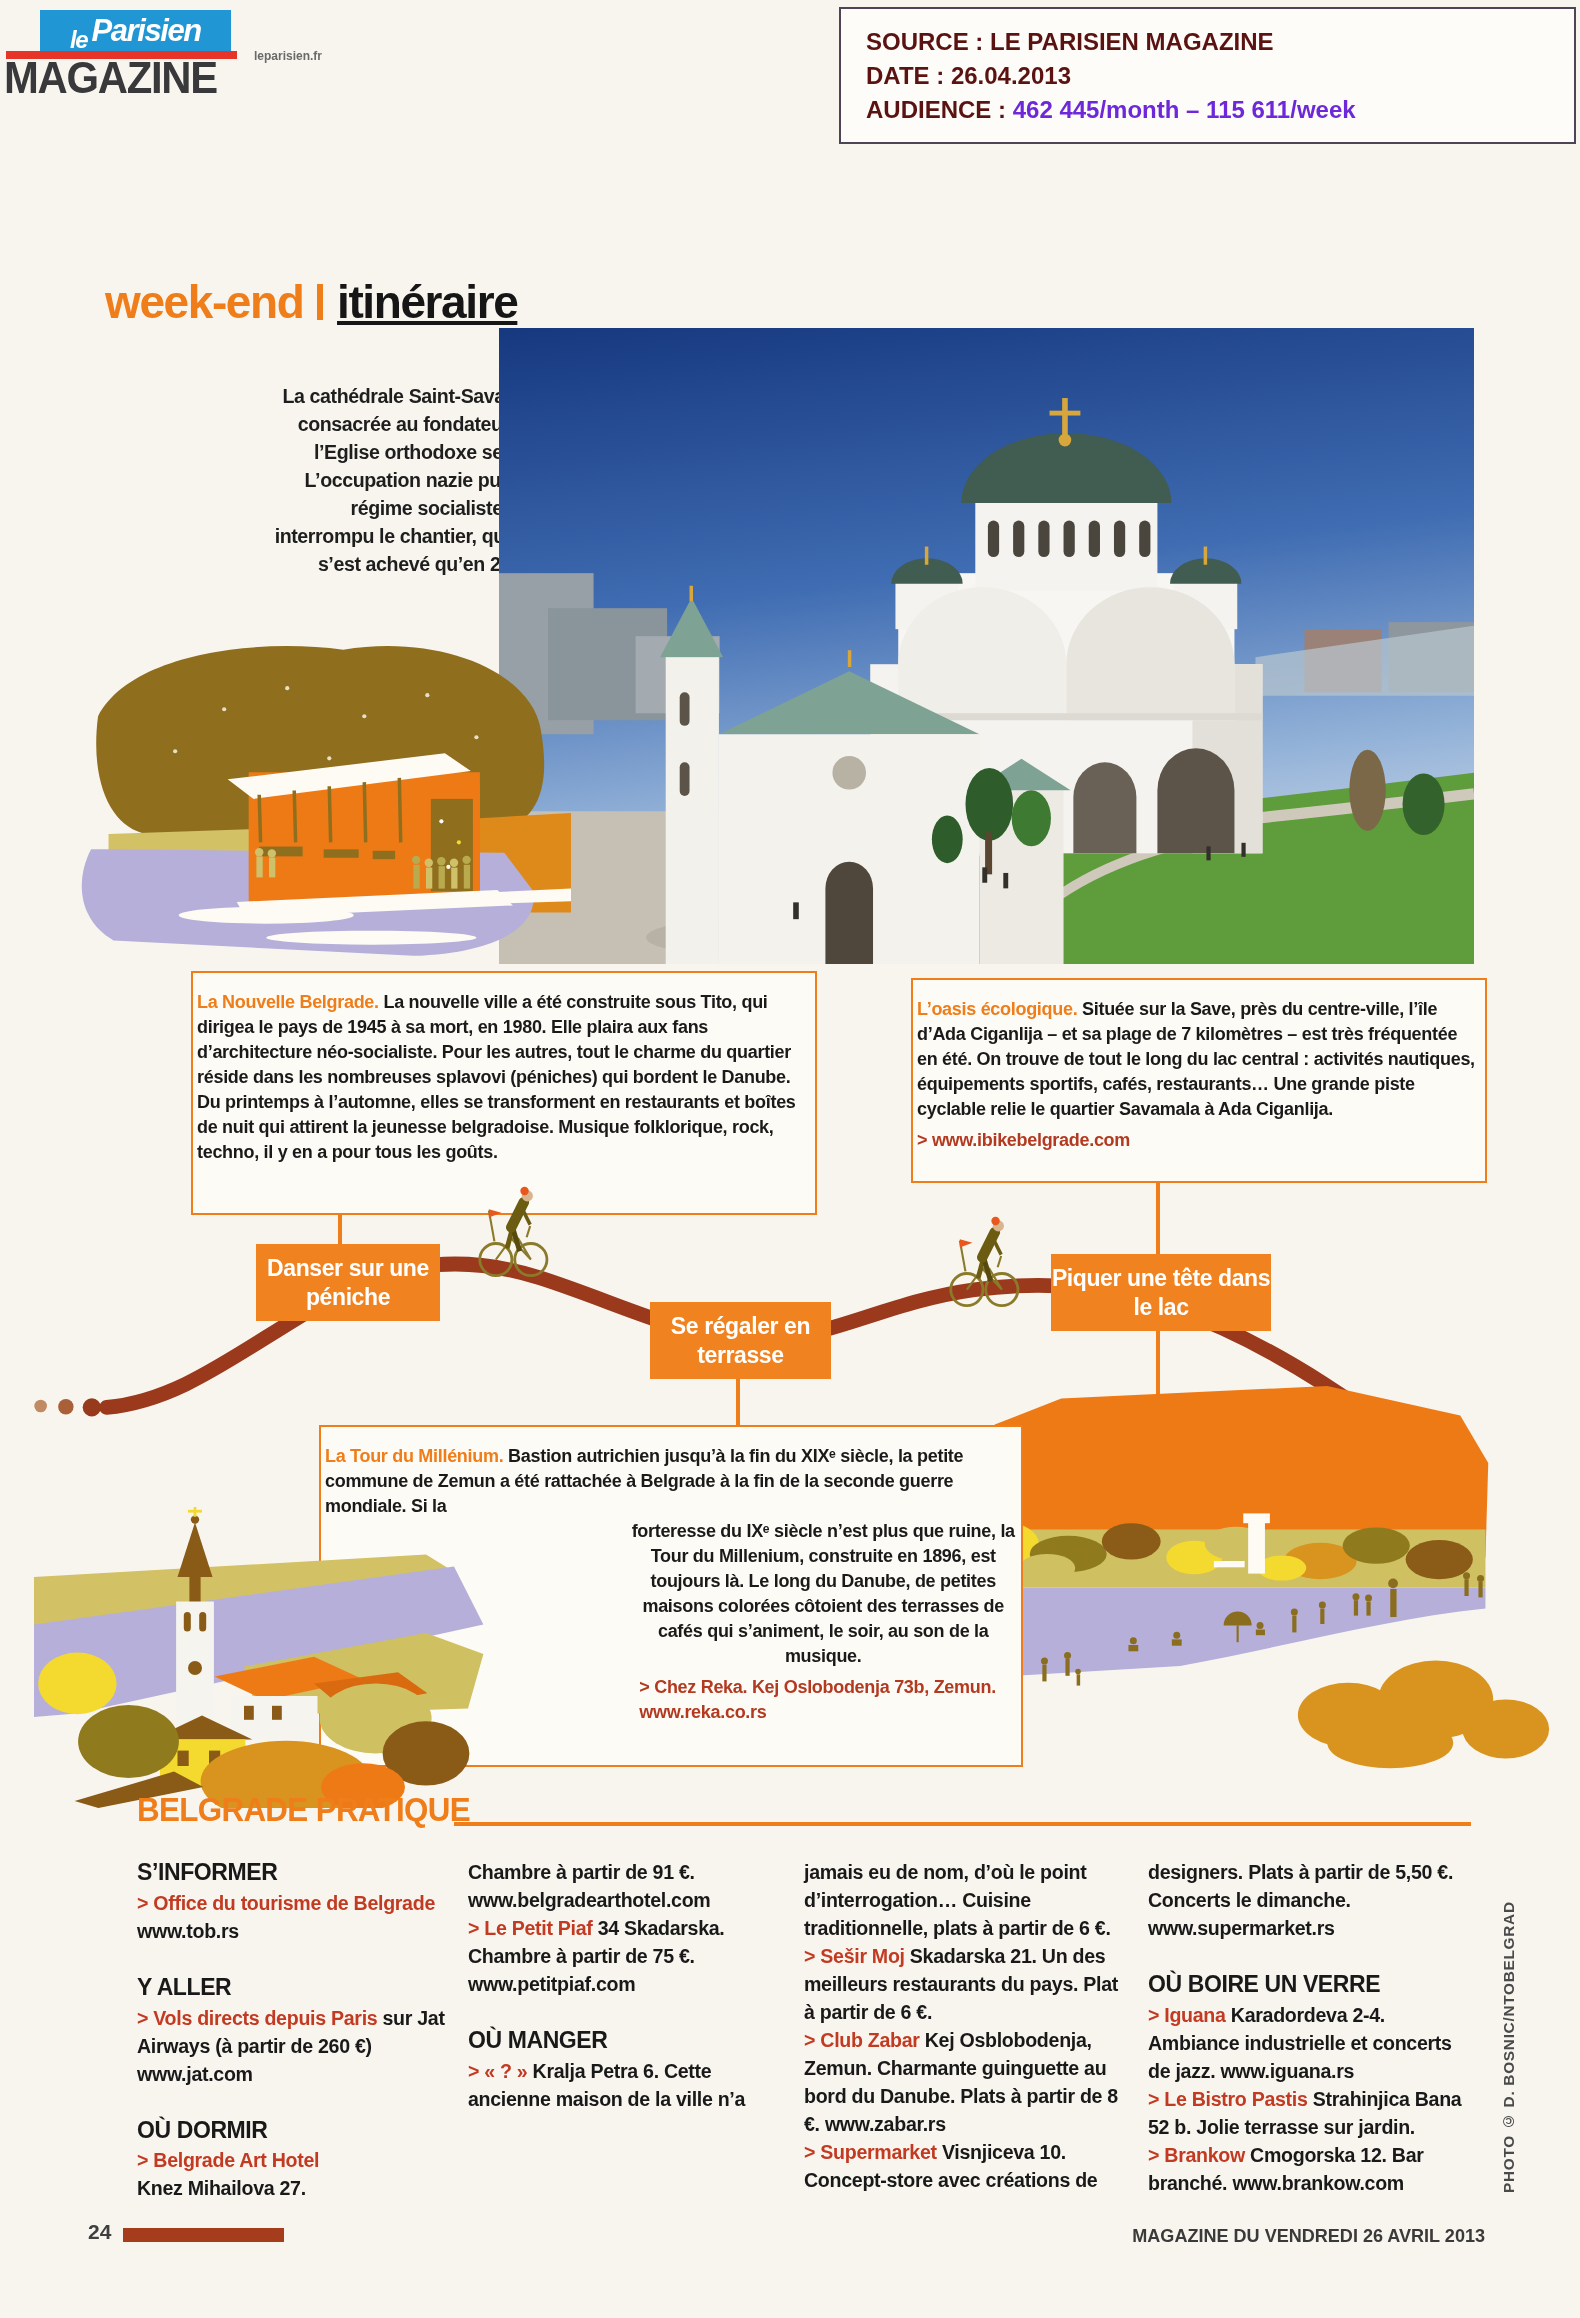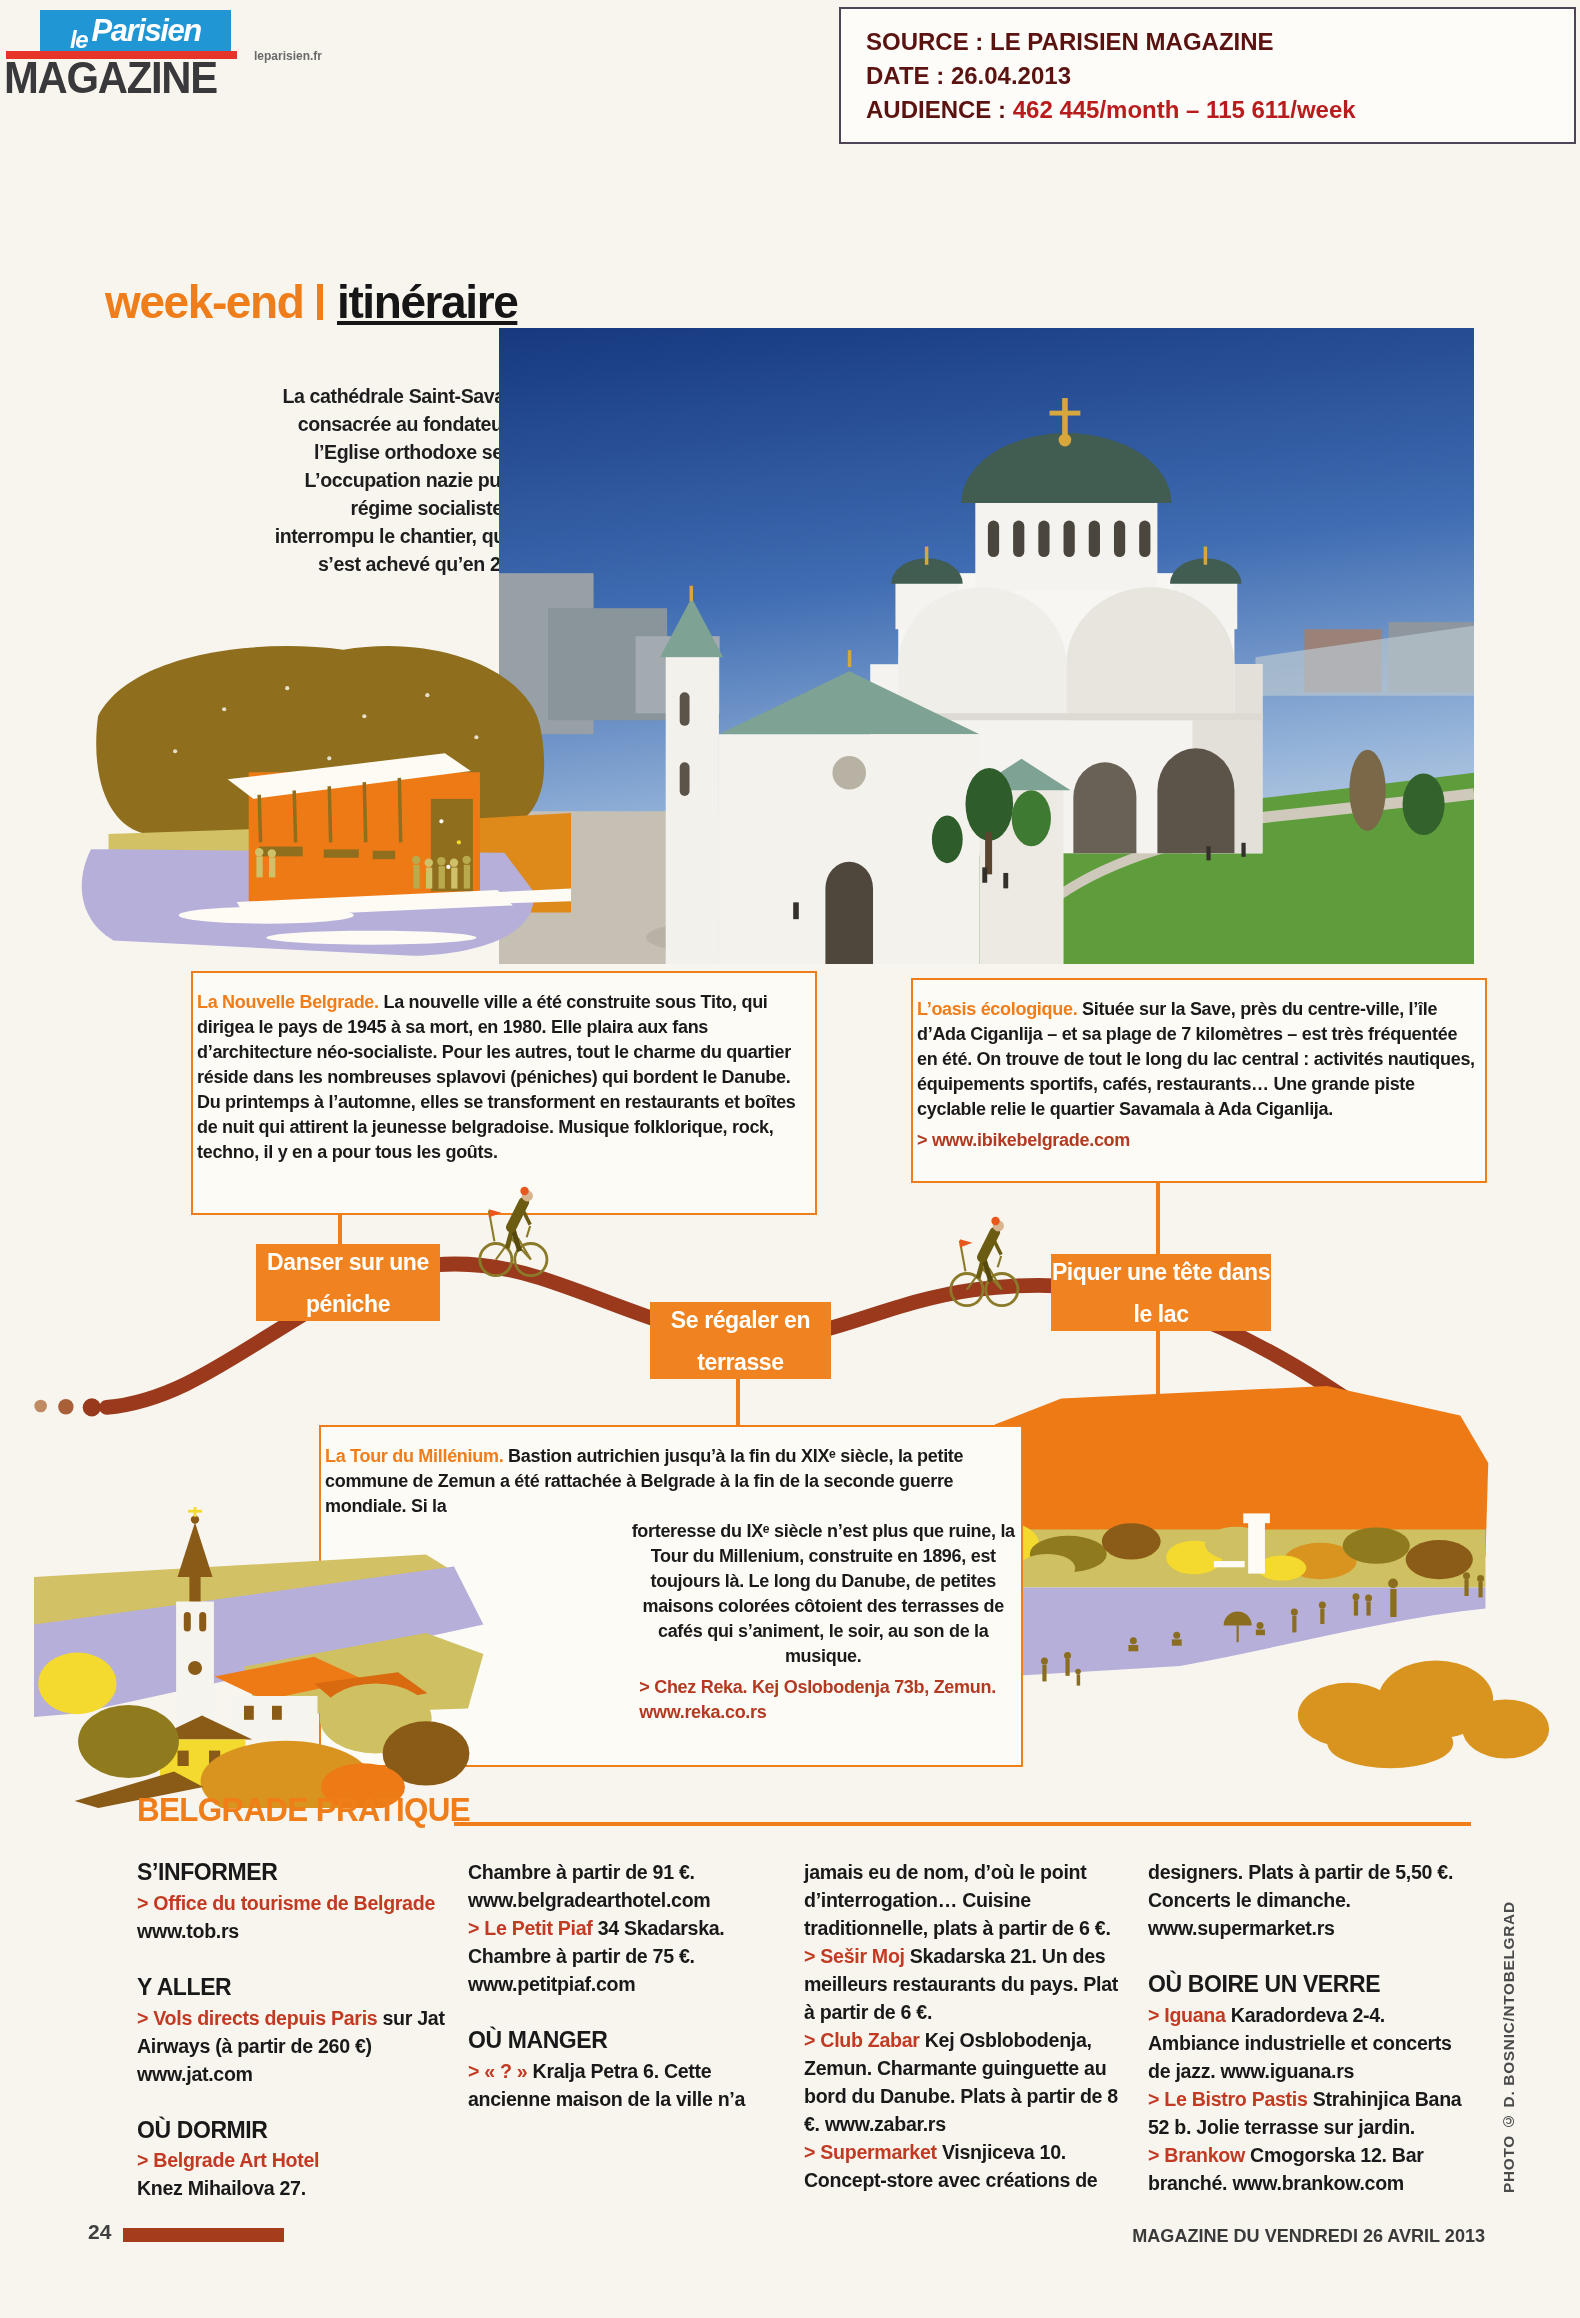--- a/index.html
+++ b/index.html
@@ -16,21 +16,21 @@
   .lp-site{left:254px;top:49px;font-size:12px;font-weight:bold;color:#6a6a6a;}
   .lp-mag{left:4.2px;top:52px;font-size:45px;font-weight:bold;color:#39393b;letter-spacing:-1.4px;
     transform:scaleX(.93);transform-origin:left top;}
 
   
   .src-box{left:839px;top:7px;width:737px;height:137px;border:2.8px solid #4e4458;background:#fdfcf9;
     box-sizing:border-box;padding:17px 25px;display:flex;flex-direction:column;justify-content:space-between;}
   .src-row{font-size:24px;line-height:31px;color:#5a1311;}
   .src-row .lbl{font-weight:bold;}
   .src-row .val-dark{color:#5a1311;font-weight:600;}
-  .src-row .val-black{color:#b91c1c;font-weight:600;}
+  .src-row .val-black{color:#6d28d9;font-weight:600;}
 
   
   .kicker{left:105px;top:275px;display:flex;align-items:center;letter-spacing:-1.4px;}
   .kicker .orange{color:#ef7d1a;font-weight:bold;font-size:46px;}
   .kicker .bar{display:inline-block;width:5.6px;height:36px;background:#ef7d1a;margin:0 14px;}
   .kicker .black{color:#161616;font-weight:bold;font-size:46px;text-decoration:underline;}
 
   
   .caption{left:251px;top:382px;width:286px;text-align:right;font-size:19.6px;line-height:28px;
     font-weight:bold;color:#1e1e1e;letter-spacing:-0.4px;}
@@ -43,21 +43,21 @@
   .box-nouvelle{left:191px;top:971px;width:626px;min-height:244px;}
   .box-oasis{left:911px;top:978px;width:576px;min-height:205px;}
   .box-tour{left:319px;top:1425px;width:704px;min-height:342px;}
   .tour-row{display:flex;}
   .tour-spacer{width:44%;}
   .tour-right{width:56%;text-align:center;}
   .tour-right .blink{text-align:left;padding-left:9.8px;}
 
   
   .conn{width:3.5px;background:#ef7d1a;}
-  .olabel{background:#f0831f;color:#fff;font-weight:bold;font-size:23px;line-height:42px;
+  .olabel{background:#f0831f;color:#fff;font-weight:bold;font-size:23px;line-height:29px;
     display:flex;align-items:center;justify-content:center;text-align:center;letter-spacing:-0.4px;}
 
   
   .prat-title{left:137px;top:1791px;font-size:33px;font-weight:bold;color:#ef7d1a;letter-spacing:-0.7px;
     transform:scaleX(.95);transform-origin:left top;}
   .prat-rule{left:454px;top:1822px;width:1017px;height:3.5px;background:#ef7d1a;}
   .prat-col{top:1858px;font-size:19.6px;line-height:28px;font-weight:bold;color:#191919;letter-spacing:-0.3px;}
   .prat-col p{margin:0;}
   .phead{font-size:23px;letter-spacing:-0.4px;margin-bottom:2.8px !important;}
   .gap{margin-top:28px !important;}

